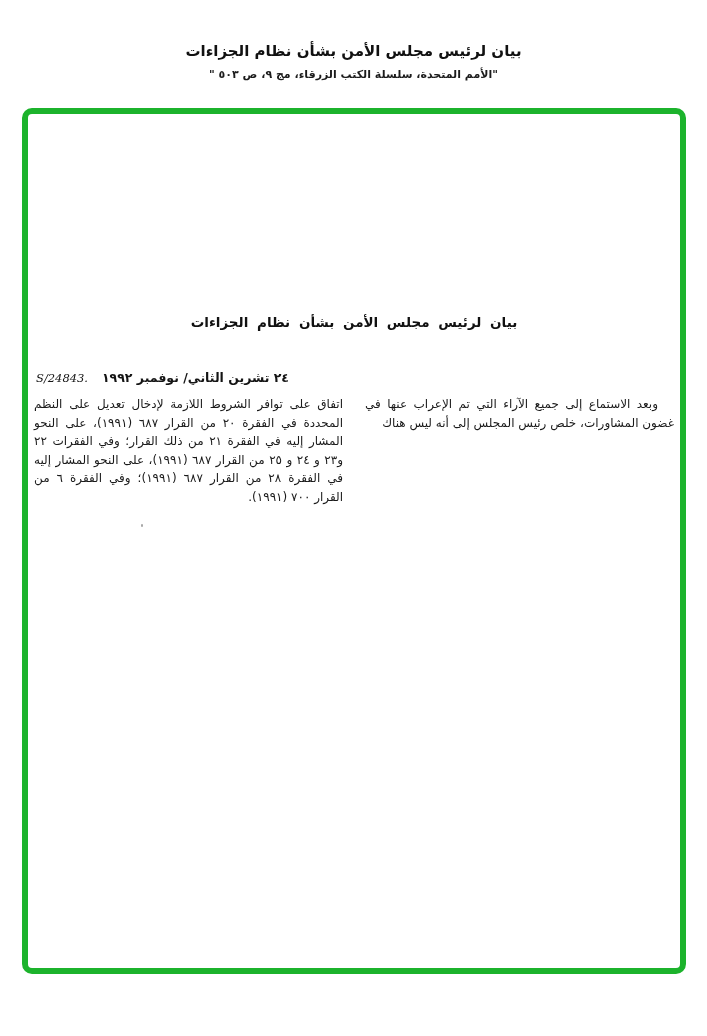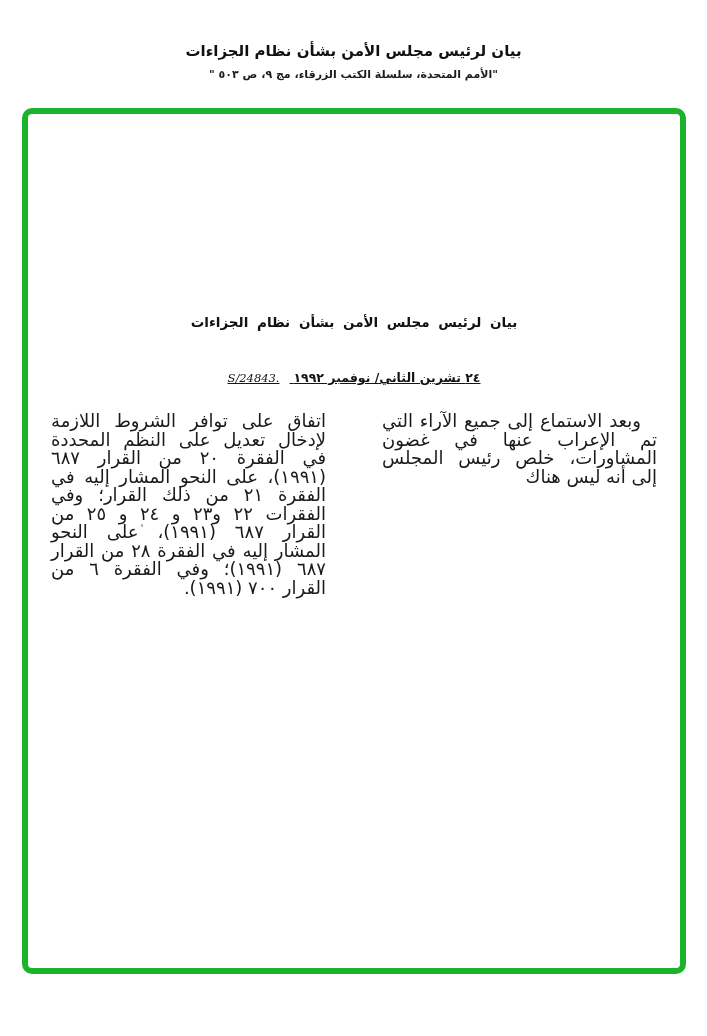--- a/index.html
+++ b/index.html
@@ -58,23 +58,22 @@
     direction: rtl;
     font-size: 13.5px;
     font-weight: bold;
     word-spacing: 4px;
     color: #111111;
   }
   .dateline {
     margin-top: 40px;
     padding: 0 8px;
     direction: rtl;
-    text-align: center;
+    text-align: left;
     font-size: 12.5px;
-    text-decoration: underline;
   }
   .dateline .date-text {
     font-weight: bold;
     color: #141414;
   }
   .dateline .doc-symbol {
     font-family: "DejaVu Serif", serif;
     font-style: italic;
     font-weight: normal;
     font-size: 11.5px;
@@ -86,24 +85,24 @@
     padding: 0 6px;
     display: flex;
     direction: rtl;      
     gap: 22px;
   }
   .col {
     flex: 1 1 0;
     min-width: 0;
   }
   .col p {
-    margin: 17px;
+    margin: 0;
     direction: rtl;
     text-align: justify;
-    font-size: 18px;
+    font-size: 12px;
     line-height: 18.5px;
     color: #1a1a1a;
   }
   .col p.indented {
     text-indent: 16px;
   }
   .scan-artifact {
     position: absolute;
     left: 141px;
     top: 524px;

